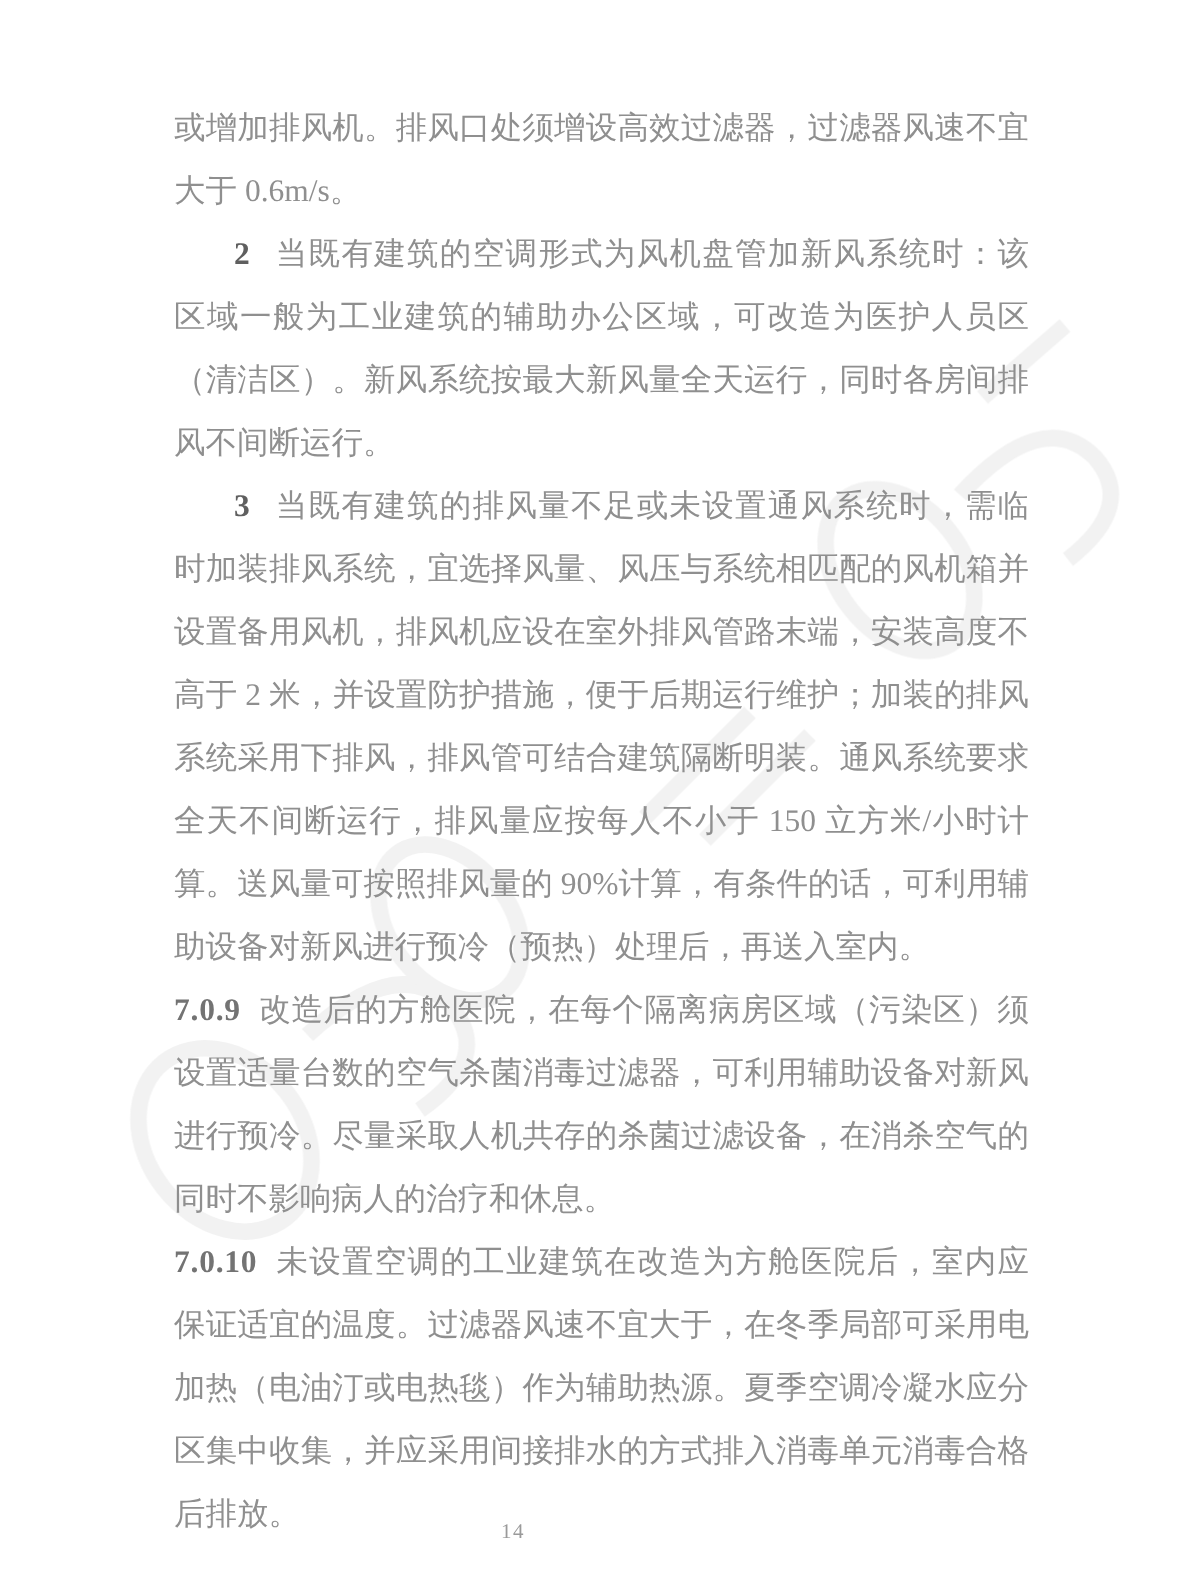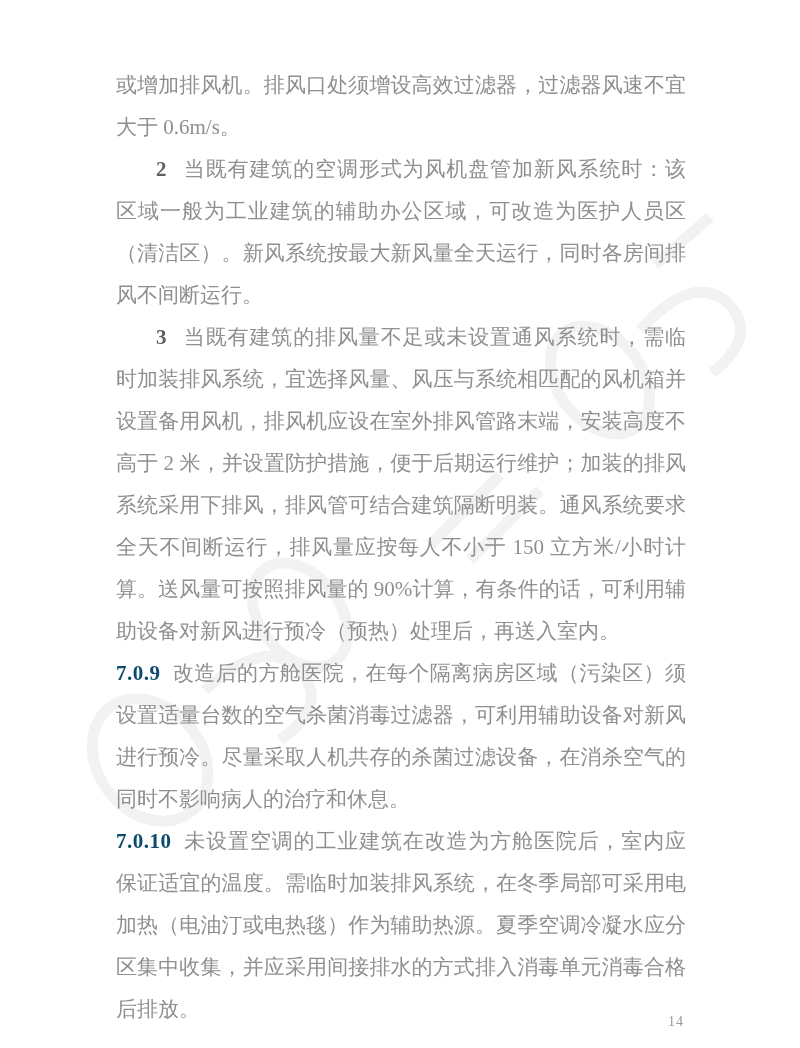--- a/index.html
+++ b/index.html
@@ -39,27 +39,27 @@
     padding: 0;
   }
   p.list { text-indent: 40px; }
   p.plain, p.section { text-indent: 0; }
   .num {
     font-weight: bold;
     color: #5f5f5f;
     margin-right: 16px;
     letter-spacing: 0.5px;
   }
-  p.section .num { margin-right: 12px; color: #0c4a6e; }
+  p.section .num { margin-right: 12px; color: #737373; }
   .footer {
     position: absolute;
     left: 0;
     bottom: 18px;
     width: 684px;
-    text-align: right;
+    text-align: center;
     font-size: 14px;
     color: #9a9a9a;
     letter-spacing: 1px;
   }
 </style>
 </head>
 <body>
 
 <div class="page">
 
@@ -88,21 +88,21 @@
 
     <p class="list">
       <span class="num">3</span><span>当既有建筑的排风量不足或未设置通风系统时，需临时加装排风系统，宜选择风量、风压与系统相匹配的风机箱并设置备用风机，排风机应设在室外排风管路末端，安装高度不高于 2 米，并设置防护措施，便于后期运行维护；加装的排风系统采用下排风，排风管可结合建筑隔断明装。通风系统要求全天不间断运行，排风量应按每人不小于 150 立方米/小时计算。送风量可按照排风量的 90%计算，有条件的话，可利用辅助设备对新风进行预冷（预热）处理后，再送入室内。</span>
     </p>
 
     <p class="section">
       <span class="num">7.0.9</span><span>改造后的方舱医院，在每个隔离病房区域（污染区）须设置适量台数的空气杀菌消毒过滤器，可利用辅助设备对新风进行预冷。尽量采取人机共存的杀菌过滤设备，在消杀空气的同时不影响病人的治疗和休息。</span>
     </p>
 
     <p class="section">
-      <span class="num">7.0.10</span><span>未设置空调的工业建筑在改造为方舱医院后，室内应保证适宜的温度。需临时加装排风系统，在冬季局部可采用电加热（电油汀或电热毯）作为辅助热源。夏季空调冷凝水应分区集中收集，并应采用间接排水的方式排入消毒单元消毒合格后排放。</span>
+      <span class="num">7.0.10</span><span>未设置空调的工业建筑在改造为方舱医院后，室内应保证适宜的温度。过滤器风速不宜大于，在冬季局部可采用电加热（电油汀或电热毯）作为辅助热源。夏季空调冷凝水应分区集中收集，并应采用间接排水的方式排入消毒单元消毒合格后排放。</span>
     </p>
 
 
   </div>
 
   <div class="footer">14</div>
 
 </div>
 
 </body></html>

